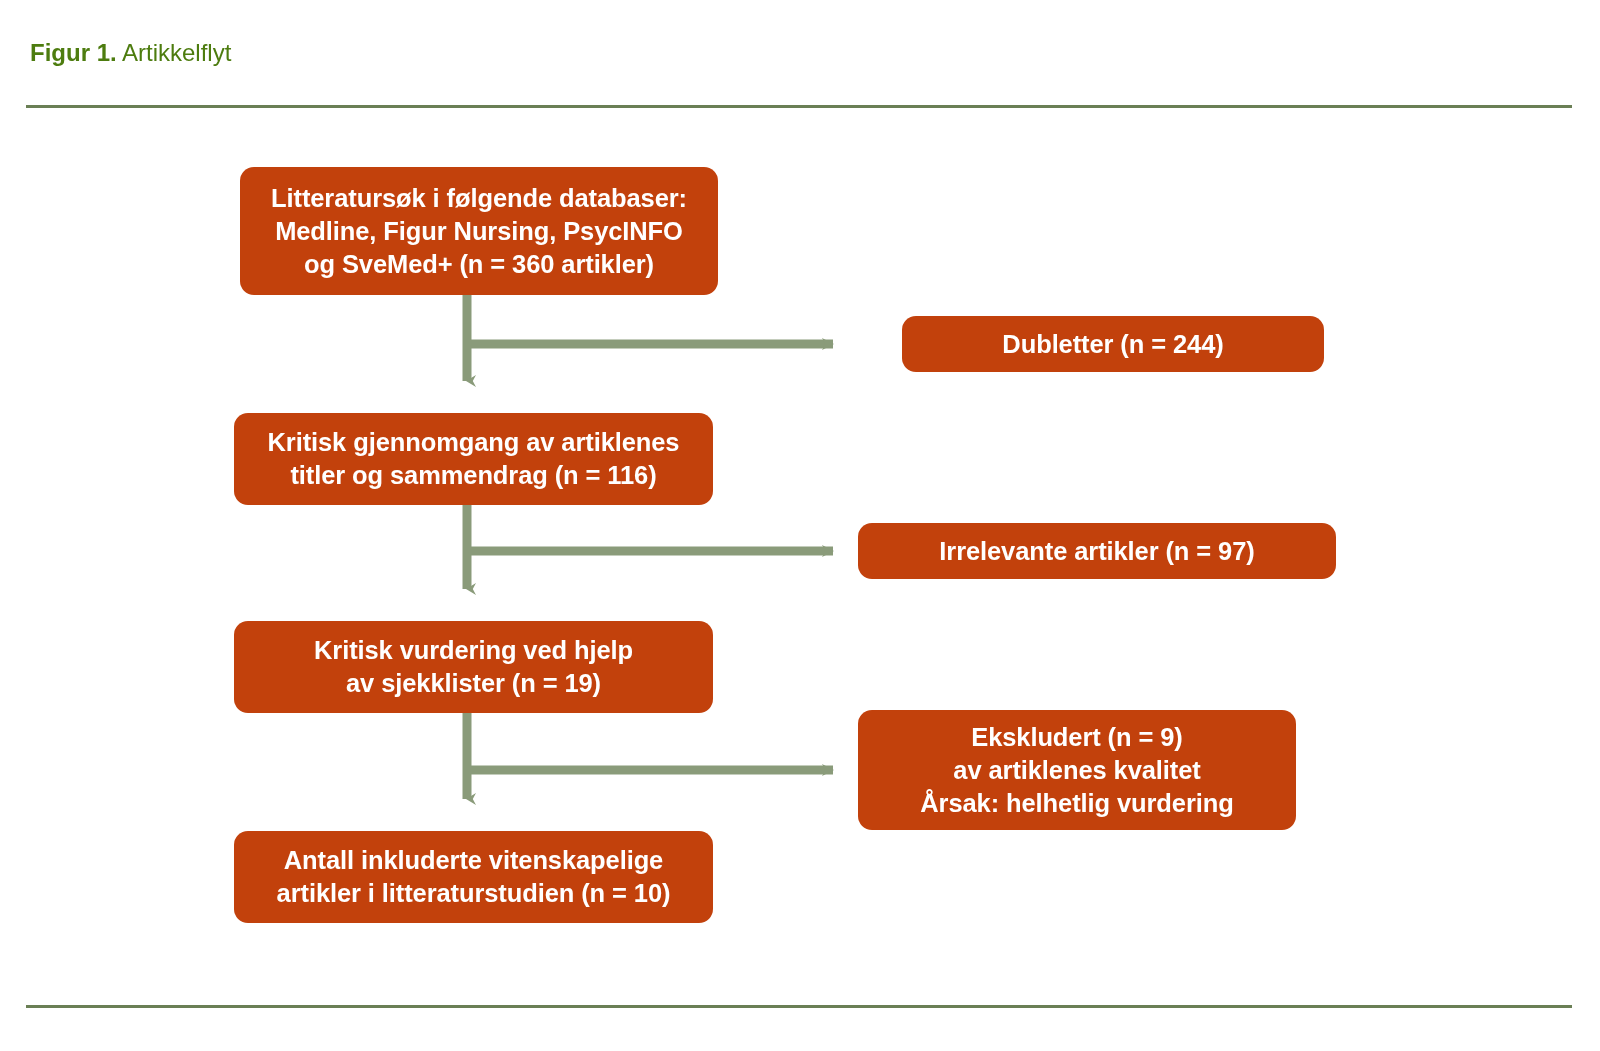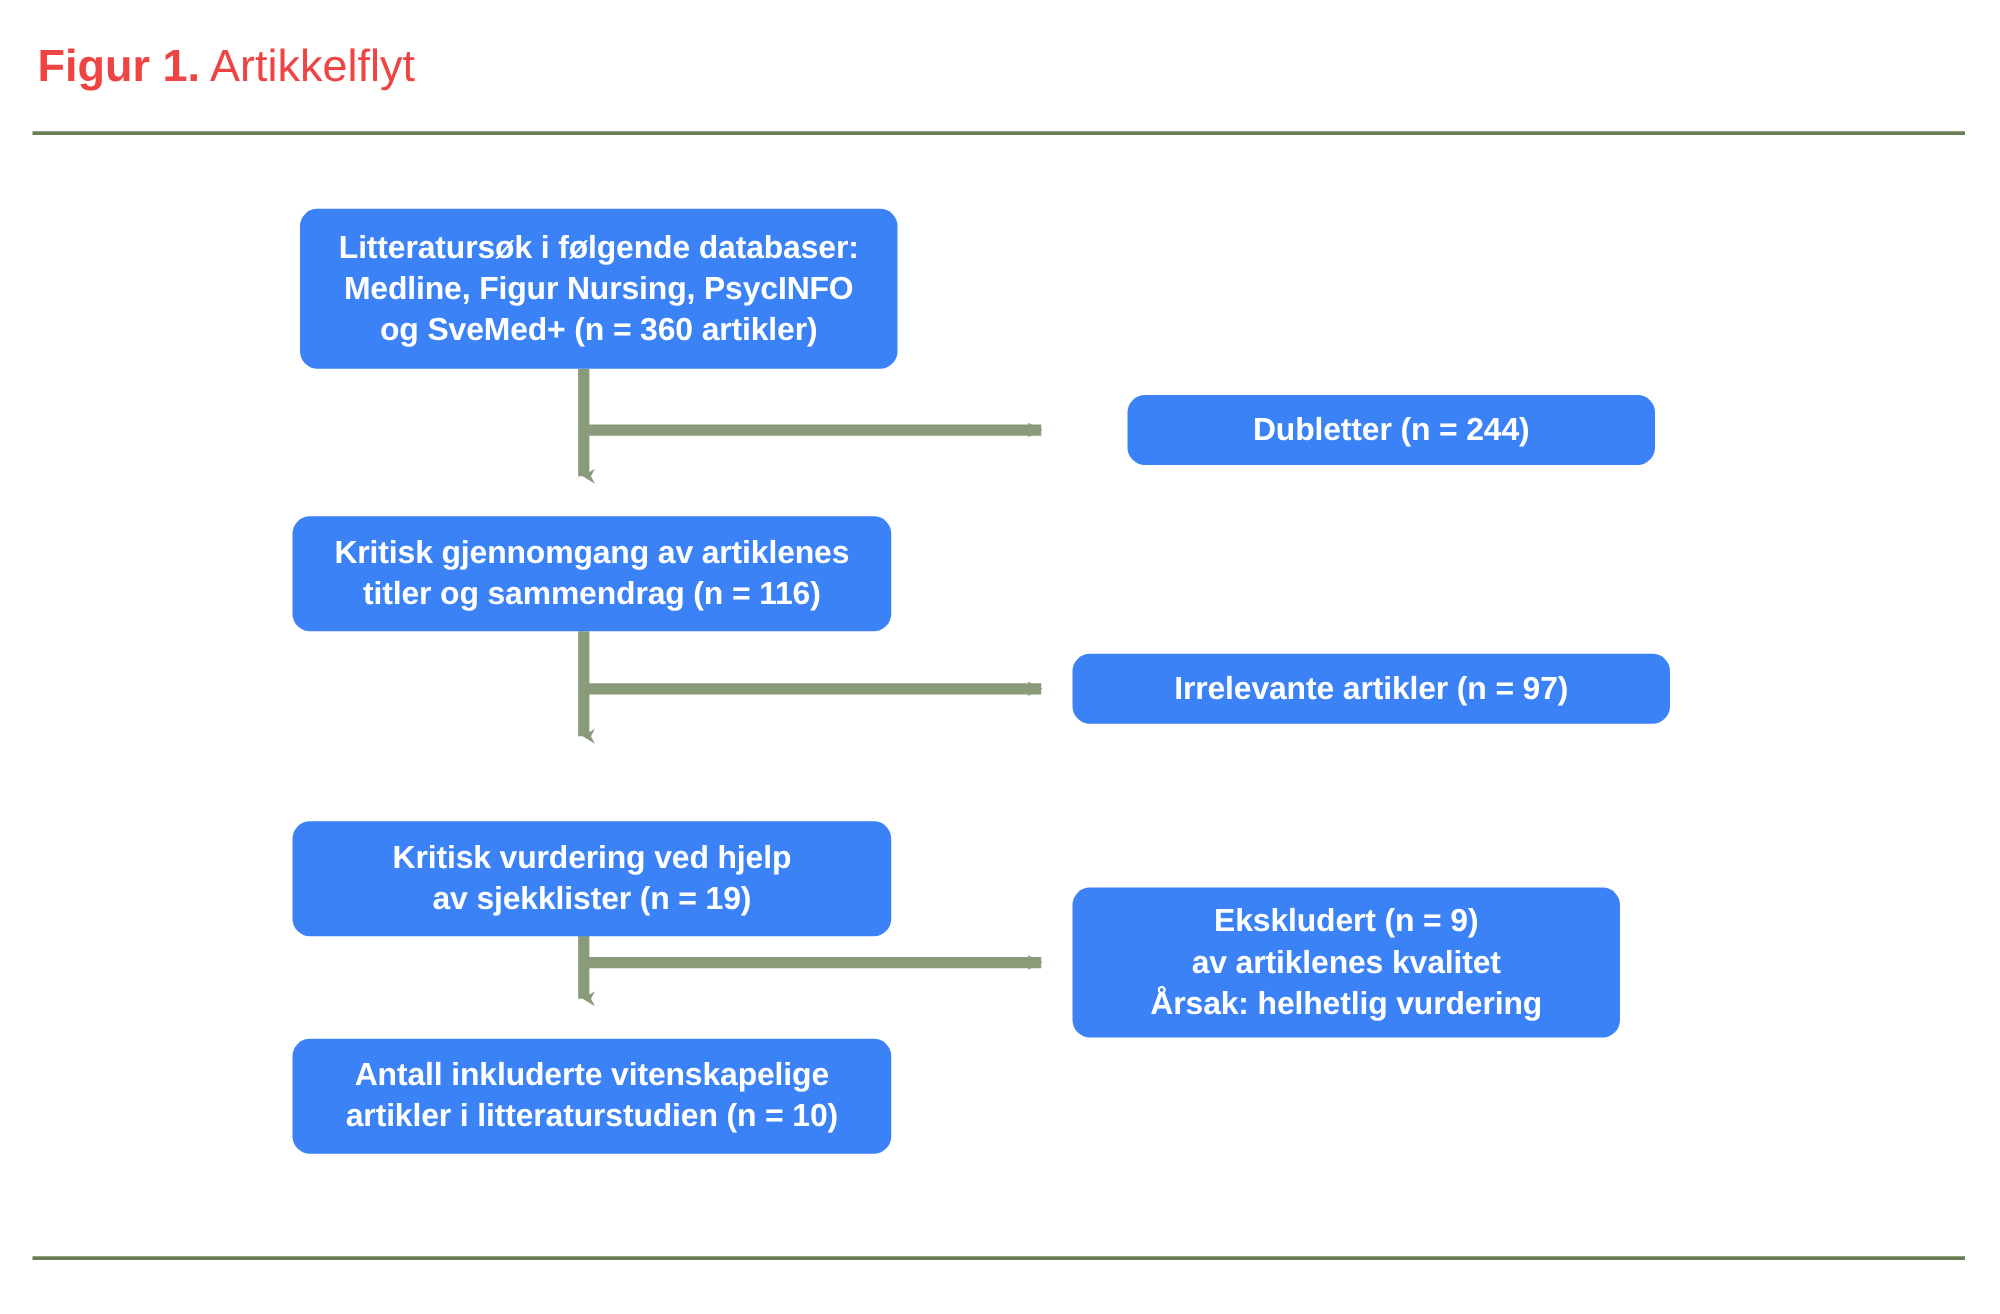--- a/index.html
+++ b/index.html
@@ -17,24 +17,24 @@
     height: 1051px;
     background: #ffffff;
     overflow: hidden;
   }
 
   
   #fig-title {
     position: absolute;
     left: 30px;
     top: 33px;
-    font-size: 36px;
+    font-size: 24px;
     line-height: 40px;
     white-space: nowrap;
-    color: #ef4444;
+    color: #4d7c0f;
   }
   #fig-title .label {
     font-weight: bold;
   }
   #fig-title .caption {
     font-weight: normal;
   }
 
   .rule {
     position: absolute;
@@ -43,39 +43,39 @@
     height: 3px;
     background: #6a7f55;
   }
   #rule-top  { top: 105px; }
   #rule-bottom { top: 1005px; }
 
   
   .node {
     position: absolute;
     box-sizing: border-box;
-    background: #3b82f6;
+    background: #c2410c;
     border-radius: 14px;
     color: #ffffff;
     font-weight: bold;
     font-size: 25.5px;
     line-height: 33px;
     letter-spacing: -0.1px;
     display: flex;
     align-items: center;
     justify-content: center;
     text-align: center;
     padding: 4px 10px;
   }
   .node .line { display: block; white-space: nowrap; }
 
   
   #node-search   { left: 240px; top: 167px; width: 478px; height: 128px; }
   #node-screen   { left: 234px; top: 413px; width: 479px; height: 92px; }
-  #node-quality  { left: 234px; top: 657px; width: 479px; height: 92px; }
+  #node-quality  { left: 234px; top: 621px; width: 479px; height: 92px; }
   #node-included { left: 234px; top: 831px; width: 479px; height: 92px; }
 
   
   #node-dupes      { left: 902px; top: 316px; width: 422px; height: 56px; }
   #node-irrelevant { left: 858px; top: 523px; width: 478px; height: 56px; }
   #node-excluded   { left: 858px; top: 710px; width: 438px; height: 120px; }
 
   
   #connectors {
     position: absolute;

